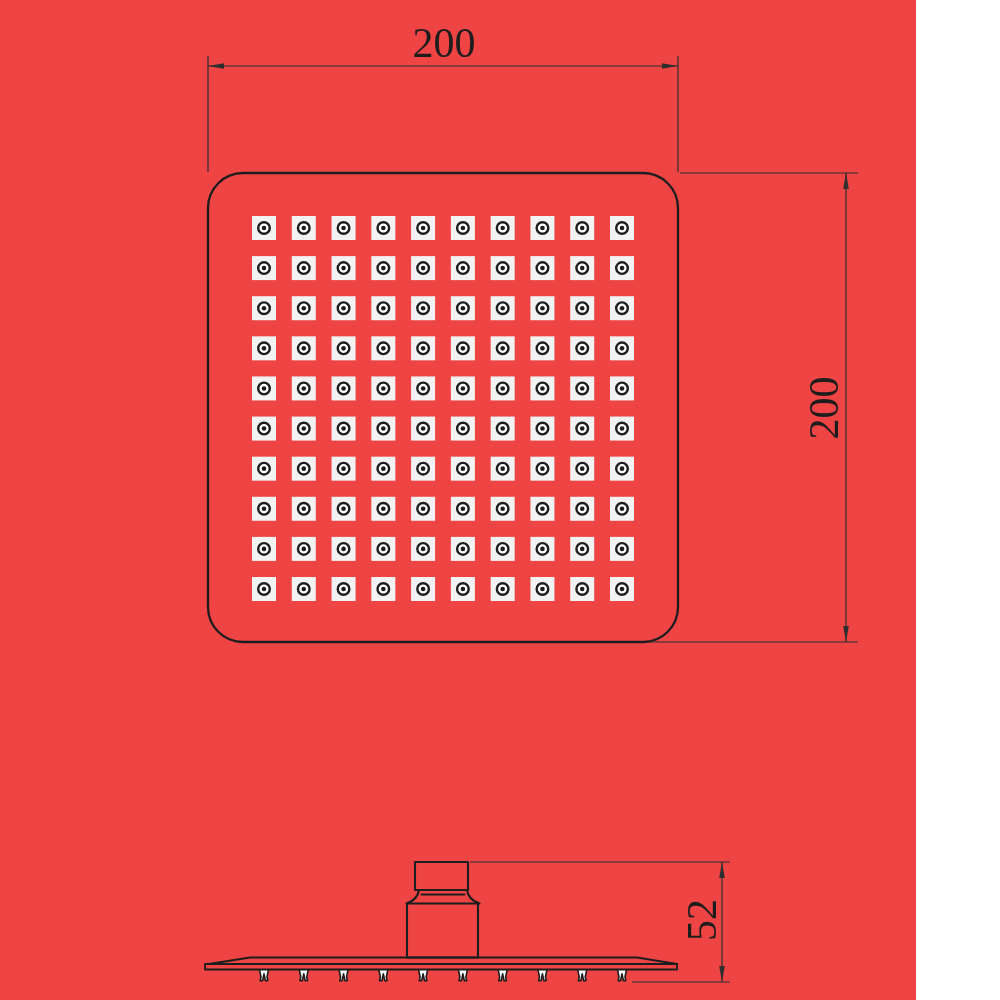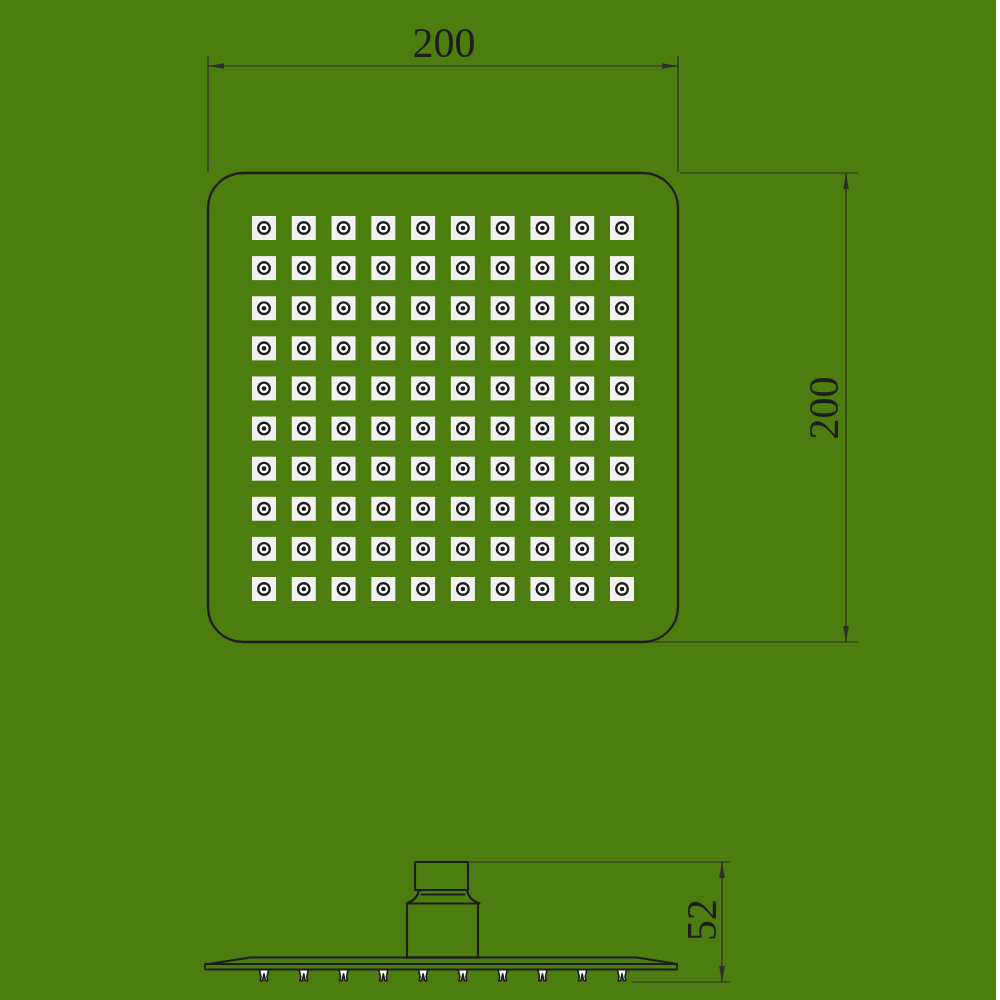--- a/index.html
+++ b/index.html
@@ -2,23 +2,23 @@
 <html><head>
 <meta charset="utf-8">
 <style>
   html, body {
     margin: 0;
     padding: 0;
     background: #ffffff;
   }
   .canvas {
     position: relative;
-    width: 996px;
+    width: 916px;
     height: 1000px;
-    background: #4d7c0f;
+    background: #ef4444;
     overflow: hidden;
     font-family: "Liberation Serif", "DejaVu Serif", serif;
   }
   svg { display: block; }
   .objline {
     fill: none;
     stroke: #1d1d1d;
     stroke-width: 2.1;
     stroke-linejoin: round;
     stroke-linecap: round;

